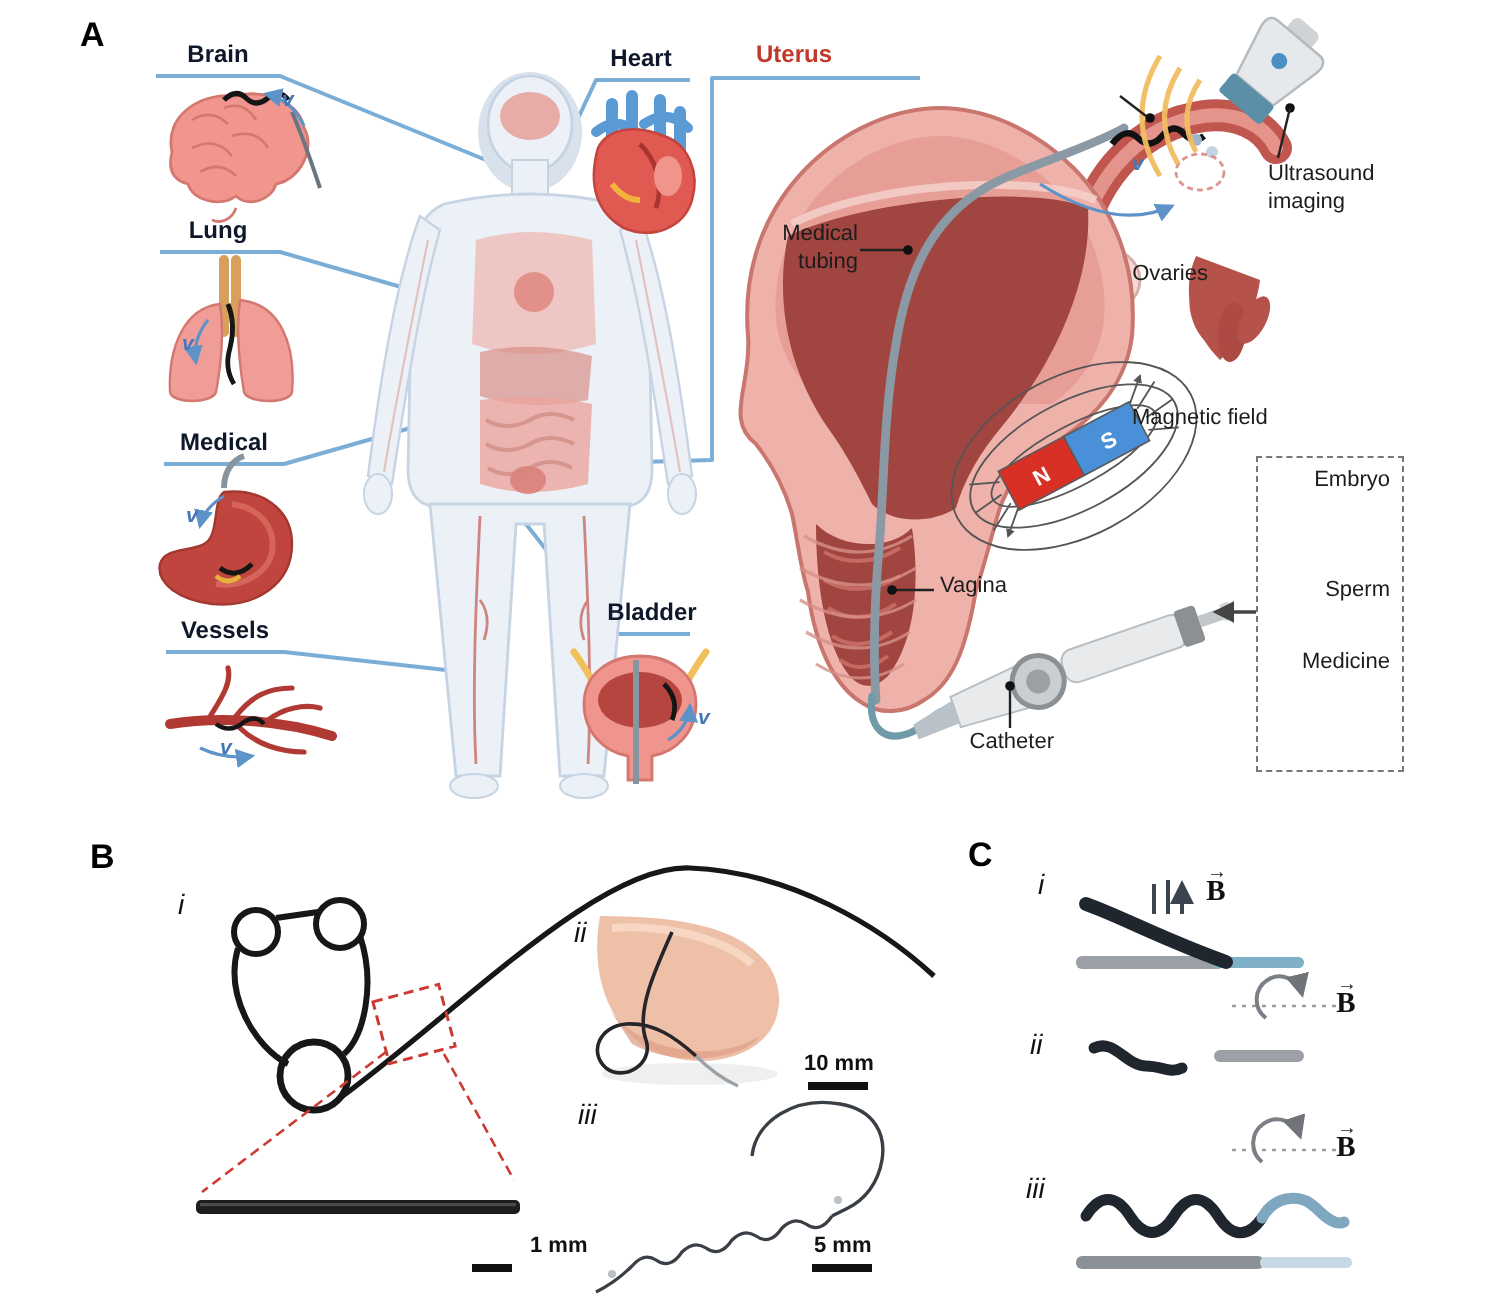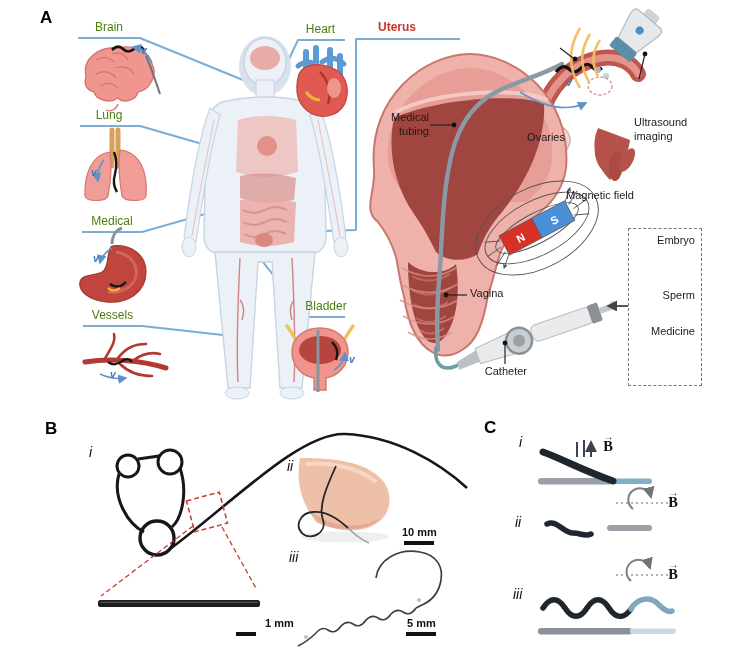--- a/index.html
+++ b/index.html
@@ -1,21 +1,21 @@
 <!DOCTYPE html>
 <html><head>
 <meta charset="utf-8">
 <style>
   html,body{margin:0;padding:0;background:#fff;}
   .canvas{position:relative;width:750px;height:650px;background:#ffffff;overflow:hidden;
           font-family:"Liberation Sans",sans-serif;color:#1c1c1c;}
   .abs{position:absolute;}
   svg{position:absolute;left:0;top:0;}
   .panel-letter{font-size:17px;font-weight:bold;color:#000;}
-  .organ-label{font-size:12px;color:#4d7c0f;text-align:center;}
+  .organ-label{font-size:12px;color:#0f172a;text-align:center;font-weight:bold;}
   .organ-label.bold{font-weight:bold;color:#c0392b;}
   .ann{font-size:11px;color:#1c1c1c;line-height:1.25;white-space:pre-line;}
   .ann.center{text-align:right;}
   .roman{font-size:14px;font-style:italic;color:#111;}
   .scale-label{font-size:11px;font-weight:600;color:#111;}
   .scale-bar{position:absolute;background:#111;height:3.5px;}
   .vel{font-size:10.5px;font-style:italic;font-weight:600;color:#4577b8;}
   .bvec{position:absolute;width:18px;text-align:center;}
   .bvec .arrow{display:block;font-size:10px;line-height:6px;color:#222;letter-spacing:-1px;}
   .bvec .bchar{display:block;font-family:"Liberation Serif",serif;font-weight:bold;
@@ -296,26 +296,26 @@
 <div class="abs panel-letter" style="left:40px;top:8px;">A</div>
 
 <div class="abs organ-label" style="left:78px;top:20px;width:62px;">Brain</div>
 <div class="abs organ-label" style="left:80px;top:108px;width:58px;">Lung</div>
 <div class="abs organ-label" style="left:82px;top:214px;width:60px;">Medical</div>
 <div class="abs organ-label" style="left:83px;top:308px;width:59px;">Vessels</div>
 <div class="abs organ-label" style="left:296px;top:22px;width:49px;">Heart</div>
 <div class="abs organ-label" style="left:302px;top:299px;width:48px;">Bladder</div>
 <div class="abs organ-label bold" style="left:356px;top:20px;width:82px;">Uterus</div>
 
-<div class="abs ann" style="left:634px;top:81px;margin-top:35px;">Ultrasound
+<div class="abs ann" style="left:634px;top:81px;">Ultrasound
 imaging</div>
 <div class="abs ann center" style="left:381px;top:111px;width:48px;">Medical
 tubing</div>
-<div class="abs ann center" style="left:509px;top:131px;width:56px;">Ovaries</div>
-<div class="abs ann" style="left:566px;top:189px;">Magnetic field</div>
+<div class="abs ann center" style="left:548px;top:131px;width:56px;">Ovaries</div>
+<div class="abs ann" style="left:566px;top:203px;">Magnetic field</div>
 <div class="abs ann" style="left:470px;top:287px;">Vagina</div>
 <div class="abs ann center" style="left:477px;top:365px;width:50px;">Catheter</div>
 
 <svg width="750" height="650" style="pointer-events:none;">
   <path d="M430,125 L452,125" stroke="#222" stroke-width="1.2"></path>
       <circle cx="454" cy="125" r="2.4" fill="#111"></circle>
   <path d="M560,48 L573,58" stroke="#222" stroke-width="1.2"></path>
       <circle cx="575" cy="59" r="2.4" fill="#111"></circle>
   <path d="M446,295 L467,295" stroke="#222" stroke-width="1.2"></path>
       <circle cx="446" cy="295" r="2.4" fill="#111"></circle>

